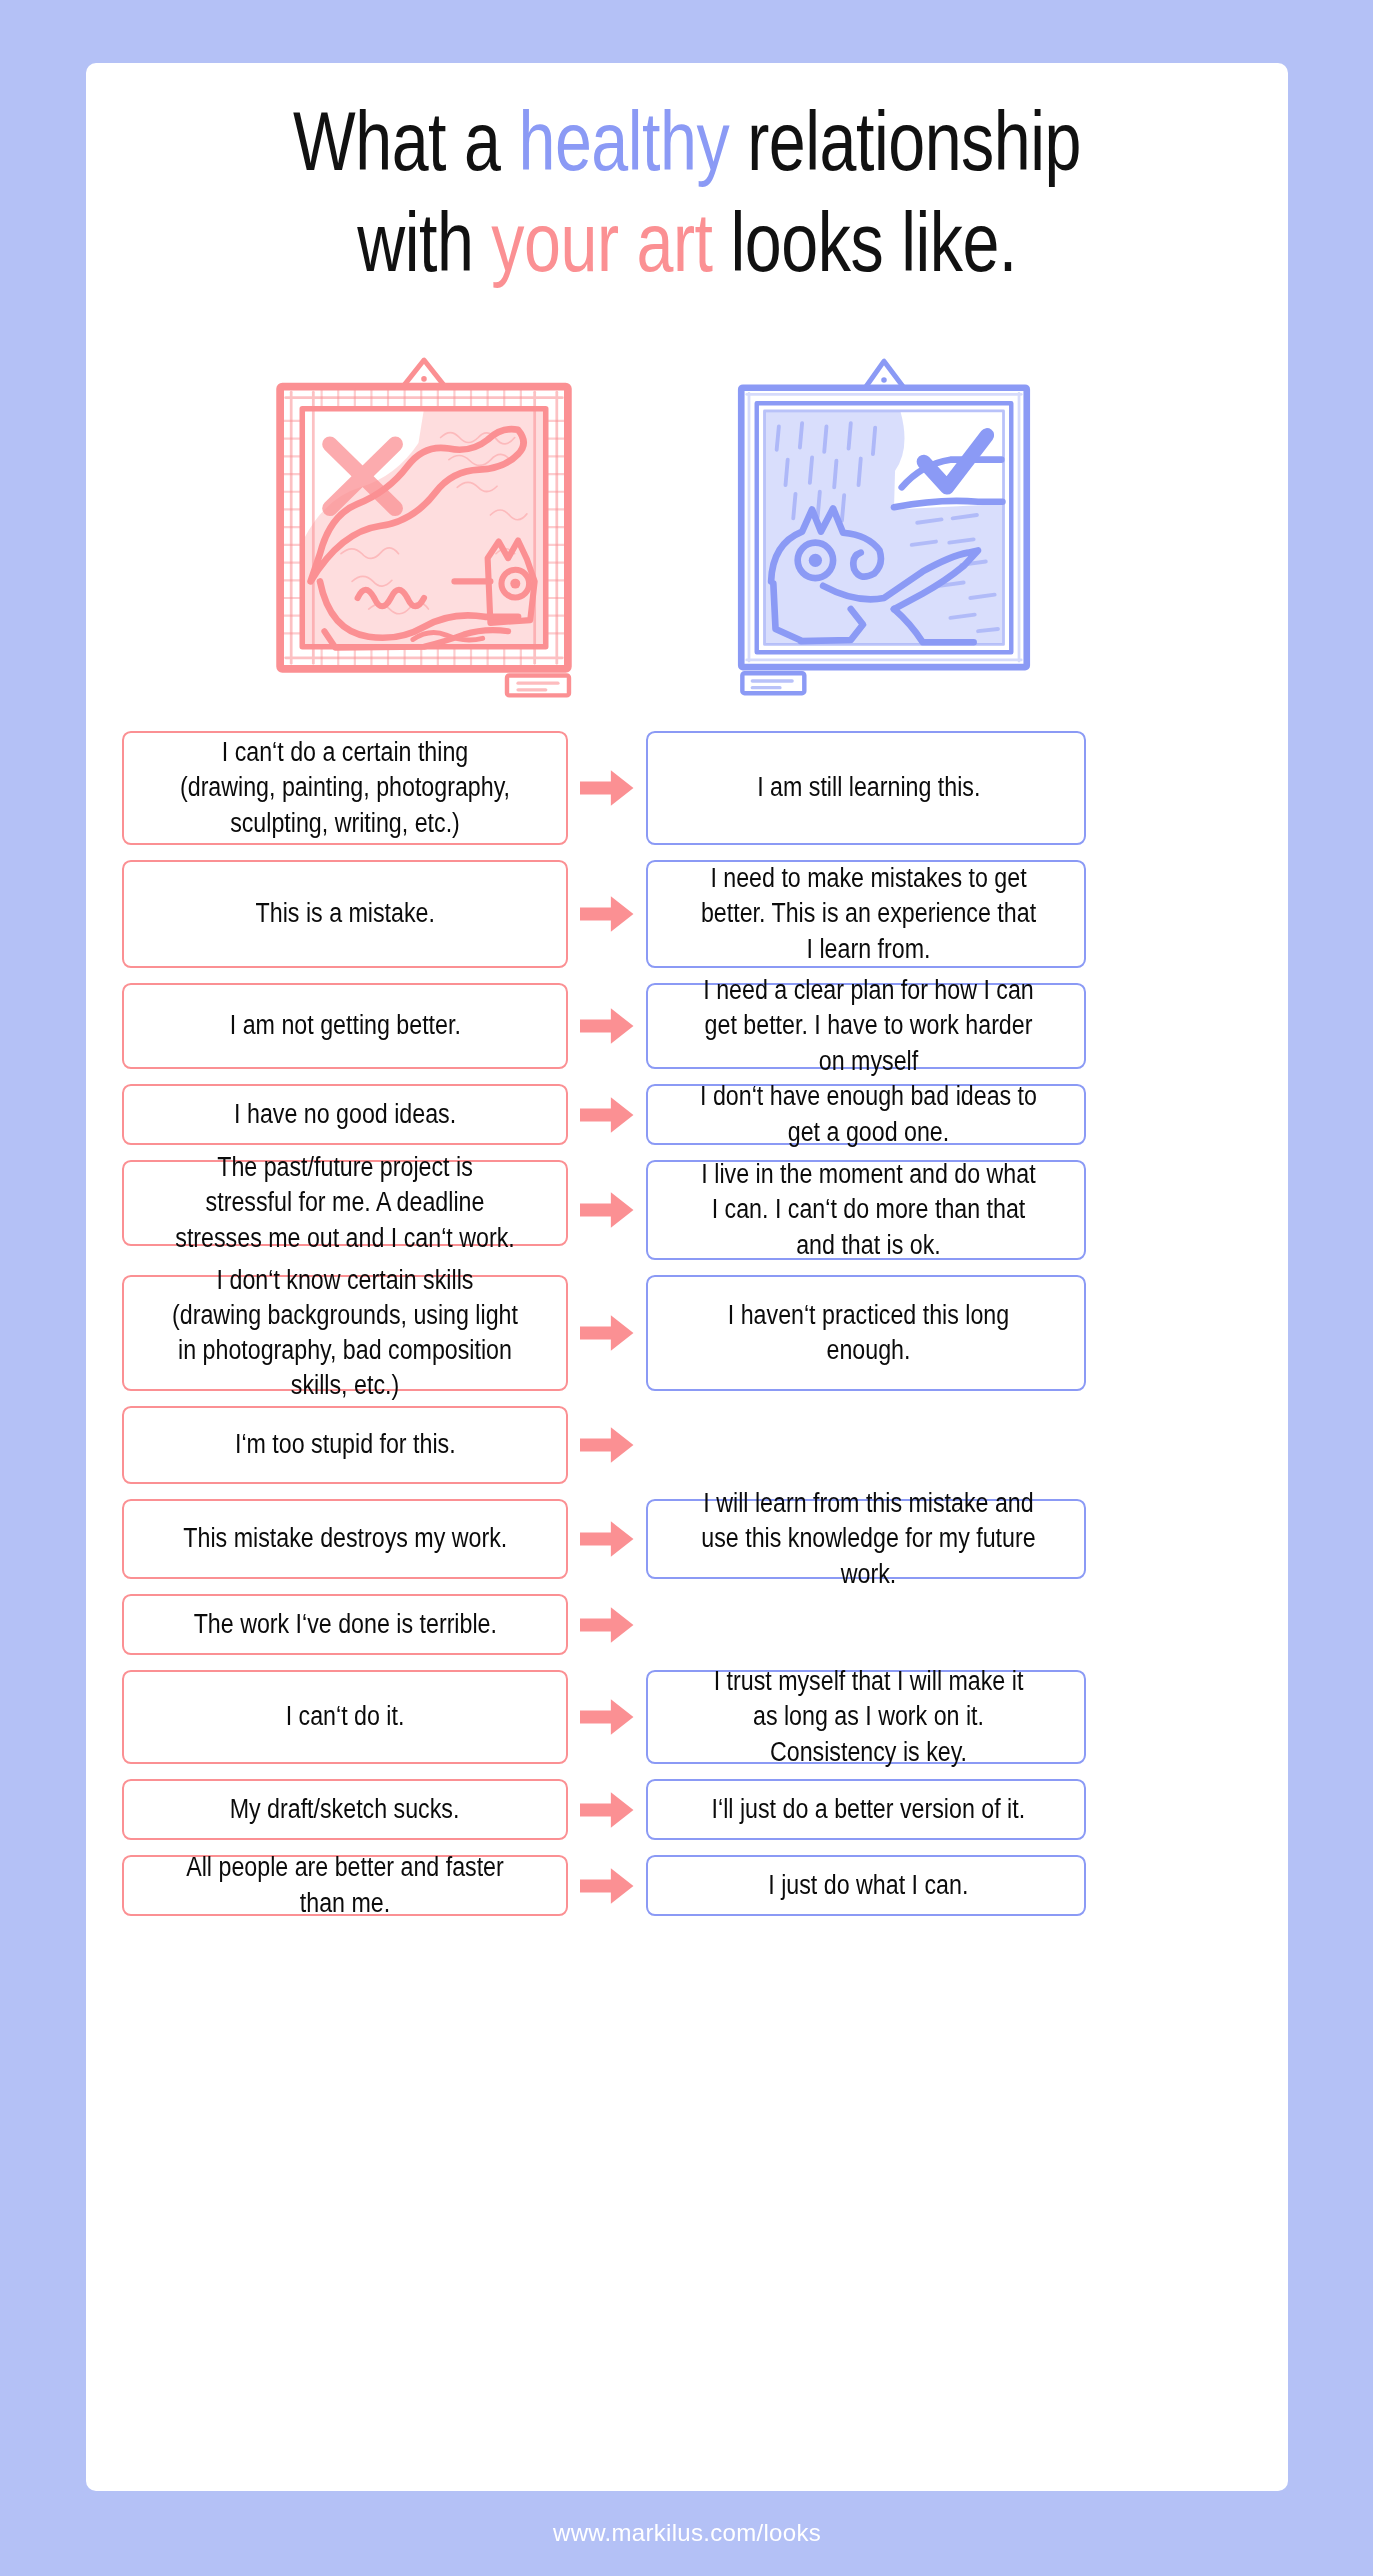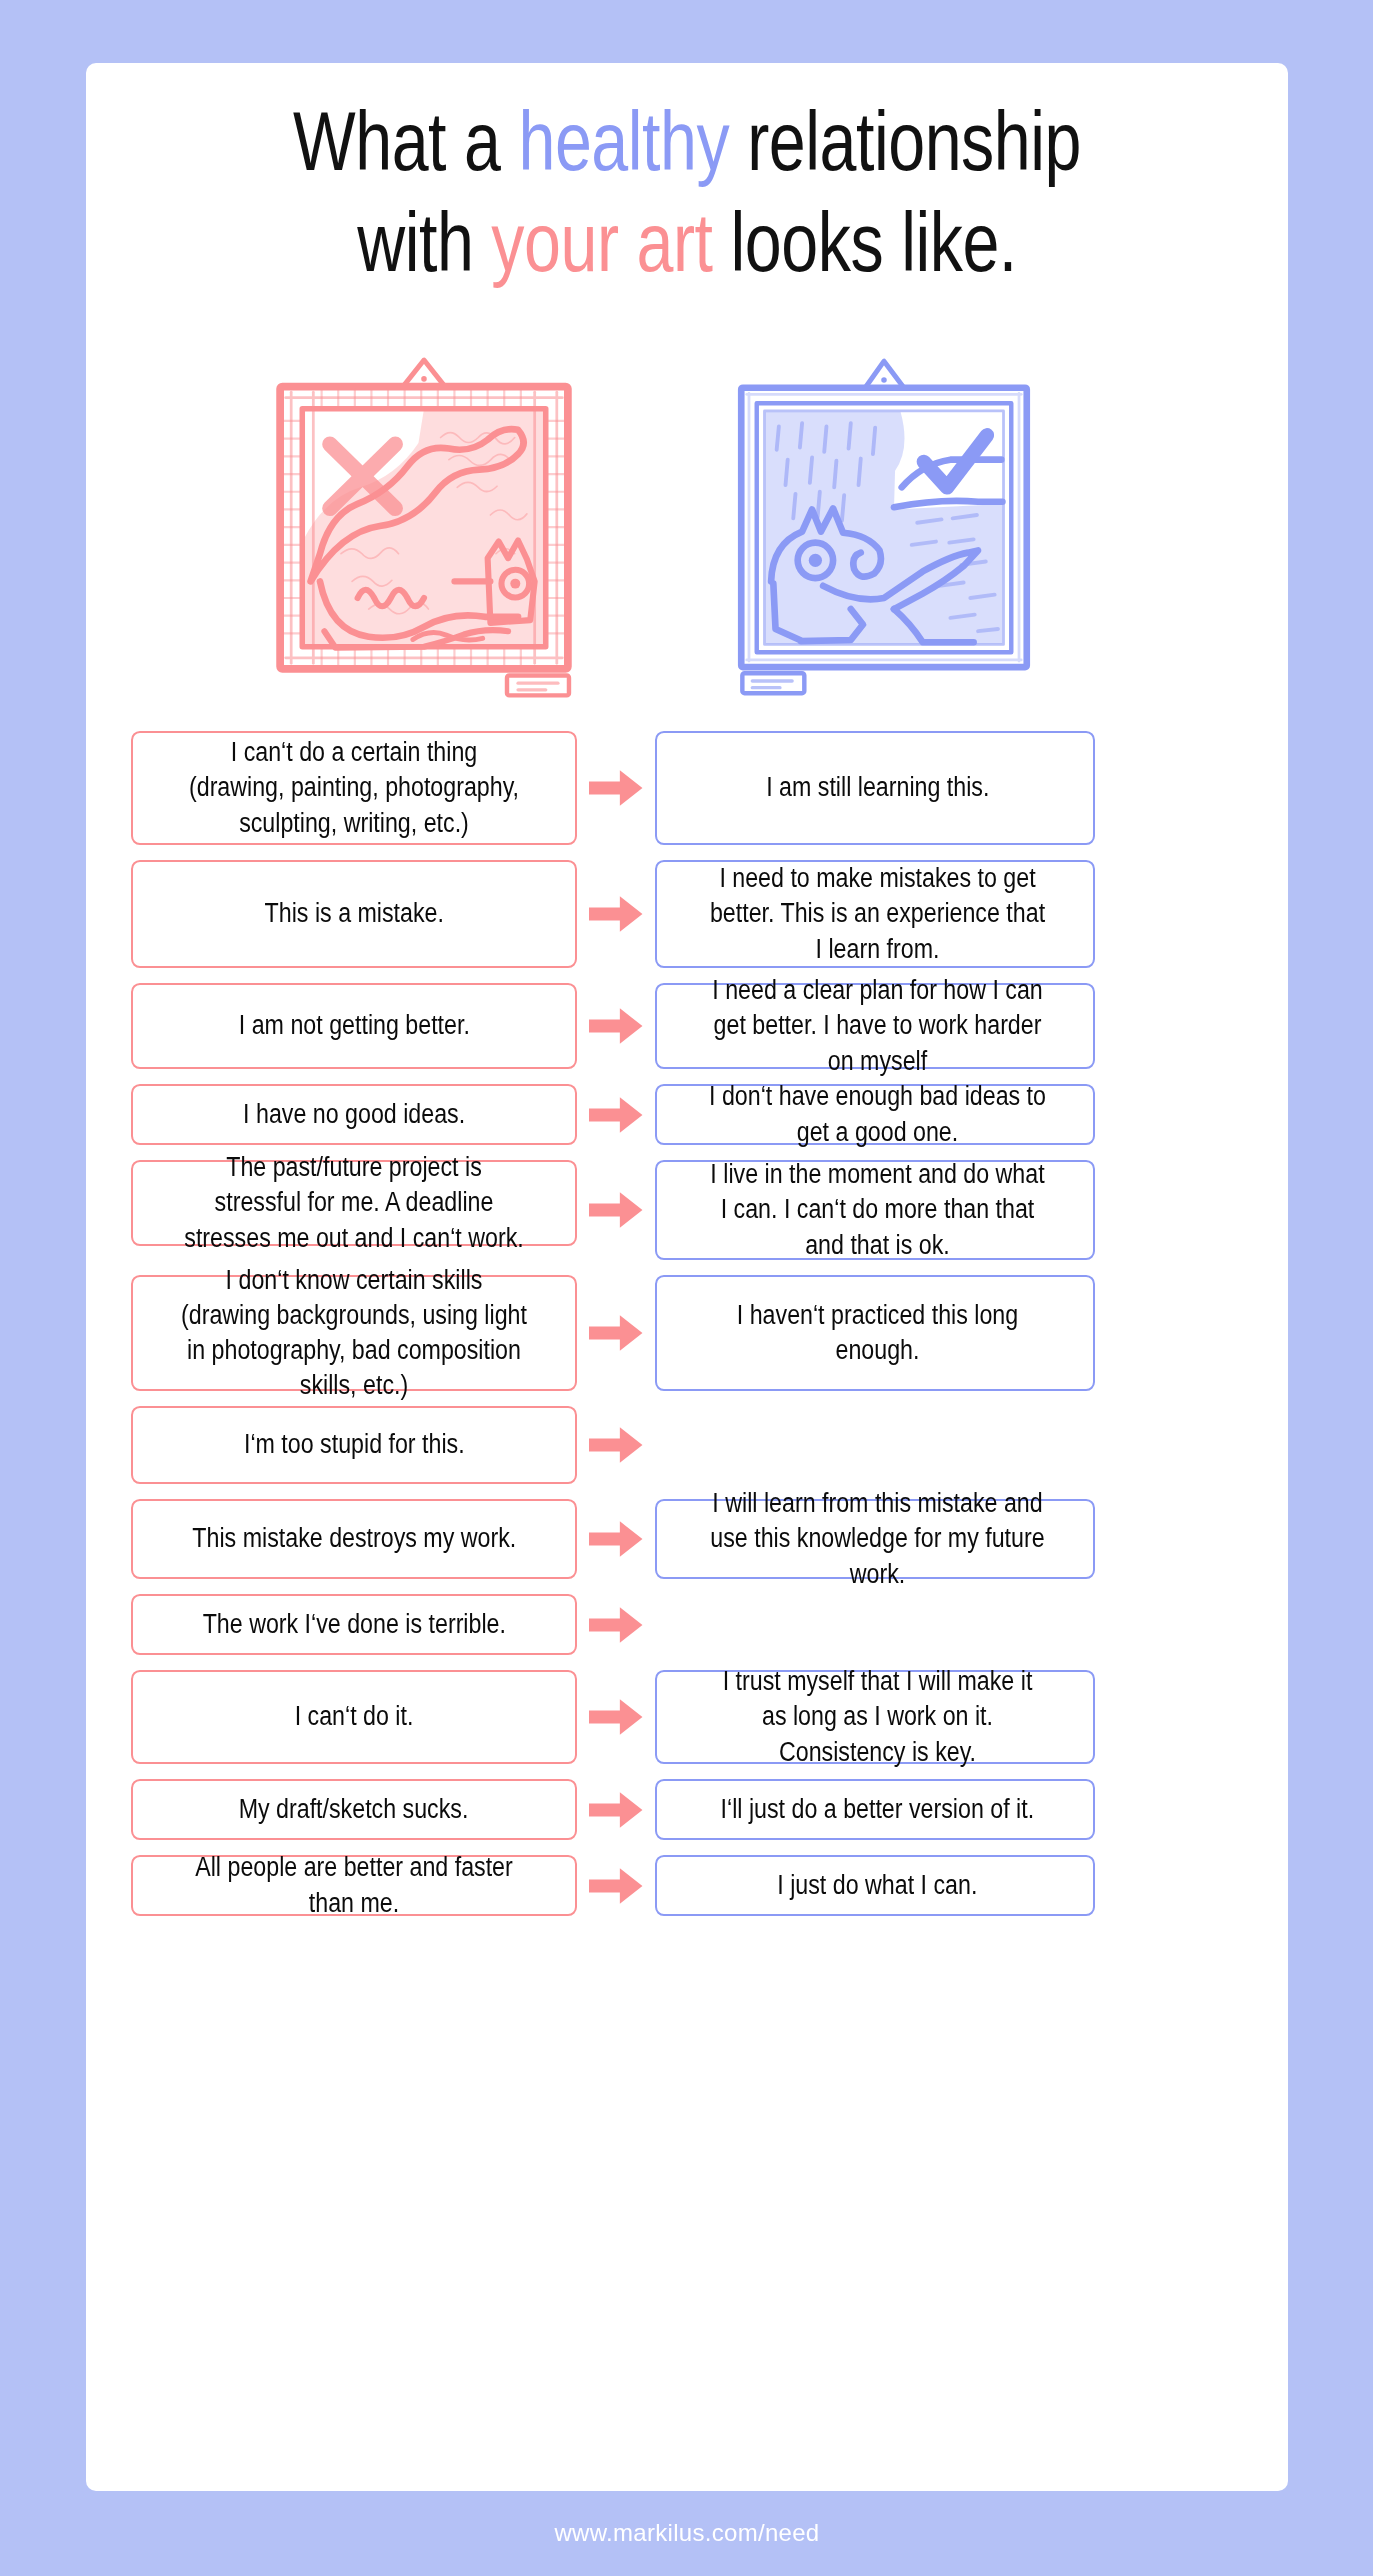--- a/index.html
+++ b/index.html
@@ -52,21 +52,21 @@
     width: 100%;
     height: 399px;
   }
   .frame-wrap { position: absolute; top: 0; }
   .frame-wrap.left  { left: 172px; }
   .frame-wrap.right { left: 632px; }
 
   
   .rows {
     position: absolute;
-    left: 12px;
+    left: 3px;
     top: 668px;
     width: 100%;
     padding: 0 33px;
   }
   .row {
     display: flex;
     align-items: stretch;
     margin-bottom: 15px;
   }
   .cell {
@@ -477,15 +477,15 @@
           </svg>
         </div>
         <div class="cell pos" style="height:61px">
           <p>I just do what I can.</p>
         </div>
       </div>
     </div>
 </div>
 
 <div class="footer">
-  <span>www.markilus.com/need</span>
+  <span>www.markilus.com/looks</span>
 </div>
 
 
 </body></html>

